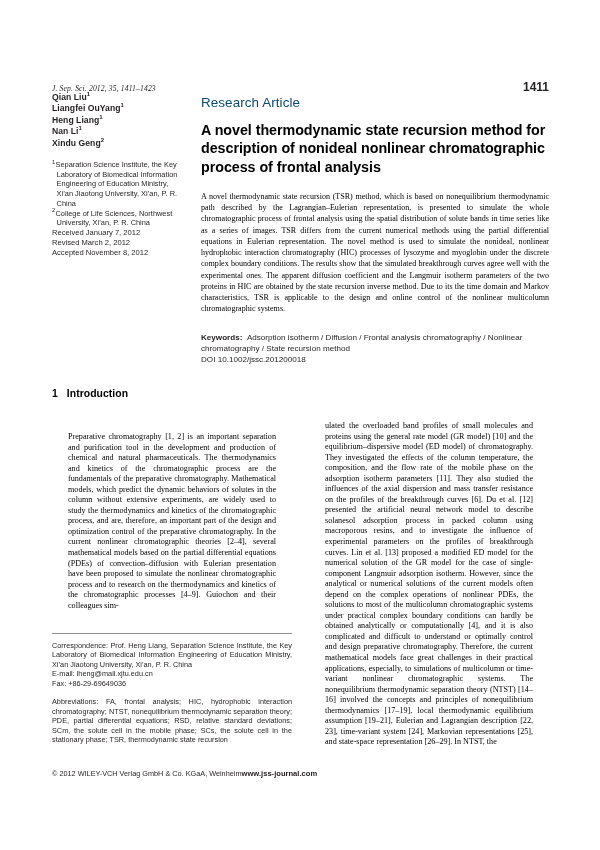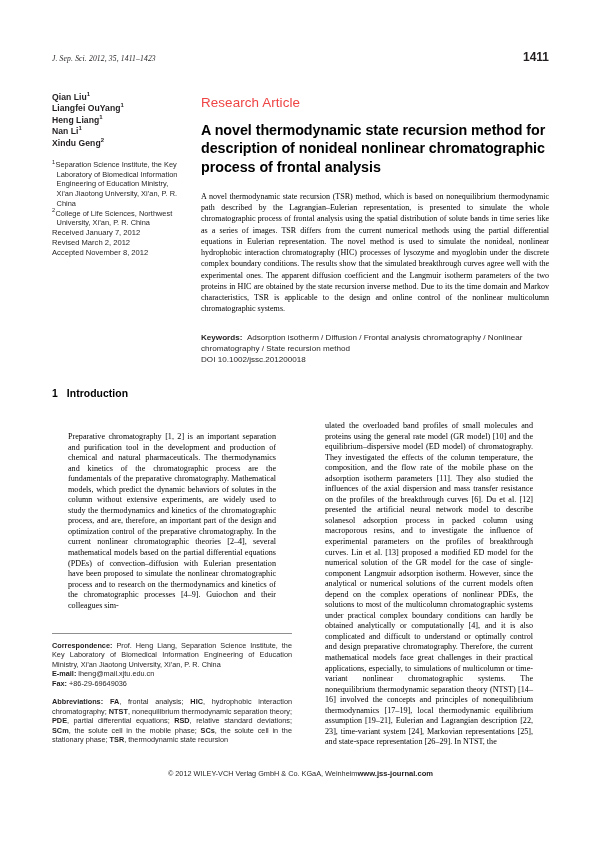--- a/index.html
+++ b/index.html
@@ -21,21 +21,21 @@
     left: 0; top: 0;
     width: 600px;
     height: 850px;
     background: #fff;
   }
 
   
   .runhead {
     position: absolute;
     left: 52px;
-    top: 50px;
+    top: 80px;
     width: 497px;
     display: flex;
     justify-content: space-between;
     align-items: baseline;
     font-family: "Liberation Serif", serif;
   }
   .runhead-journal {
     font-size: 7.6px;
     font-style: italic;
     letter-spacing: .15px;
@@ -96,21 +96,21 @@
   .head-col {
     position: absolute;
     left: 201px;
     top: 95px;
     width: 348px;
   }
   .article-type {
     font-family: "Liberation Sans", sans-serif;
     font-size: 13.4px;
     font-weight: 400;
-    color: #ef4444;
+    color: #0c4a6e;
     letter-spacing: .1px;
     margin-bottom: 11px;
   }
   .article-title {
     font-family: "Liberation Sans", sans-serif;
     font-size: 14.3px;
     font-weight: 700;
     line-height: 18.3px;
     color: #000;
     letter-spacing: -.05px;
@@ -190,32 +190,32 @@
     left: 52px;
     top: 641px;
     width: 240px;
     font-family: "Liberation Sans", sans-serif;
     font-size: 7.3px;
     line-height: 9.45px;
     color: #231f20;
     text-align: justify;
     hyphens: none;
   }
-  .footnotes b { font-weight: 700; }
+  .footnotes b { font-weight: 400; }
   .fn-block { margin-bottom: 0; }
   .fn-gap { height: 9px; }
 
   
   .footer {
     position: absolute;
     left: 52px;
     top: 769px;
     width: 497px;
     display: flex;
-    justify-content: center;
+    justify-content: flex-start;
     align-items: baseline;
     font-family: "Liberation Sans", sans-serif;
     color: #231f20;
   }
   .footer-left { font-size: 7.3px; }
   .footer-right { font-size: 7.6px; font-weight: 700; }
 </style>
 </head>
 <body>
 

